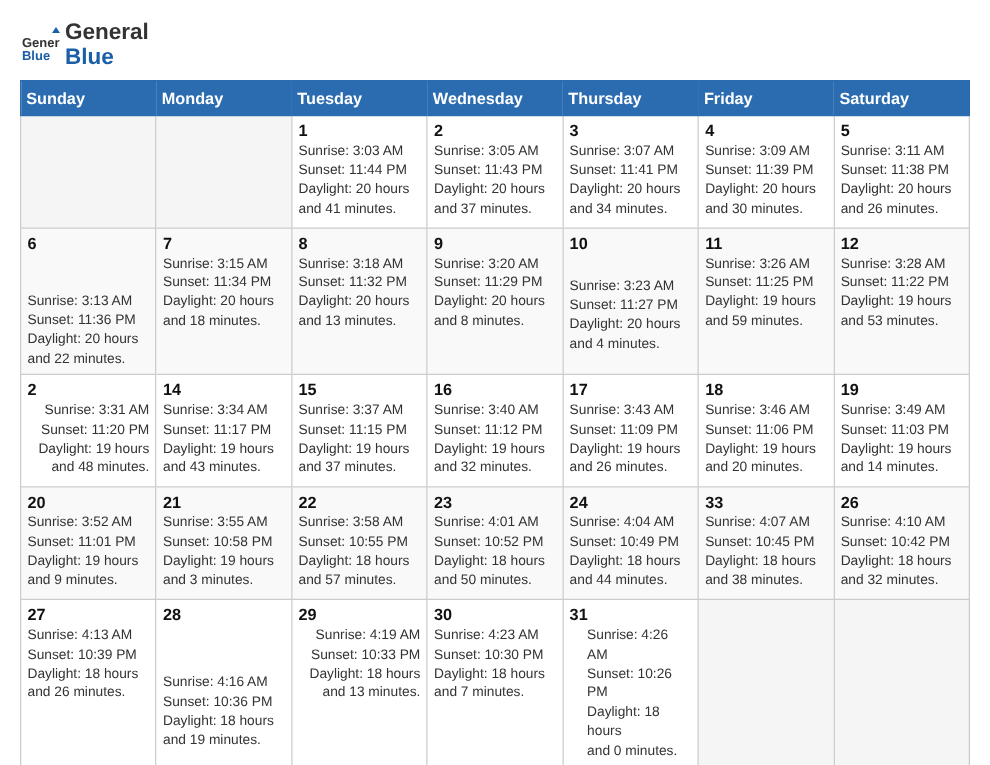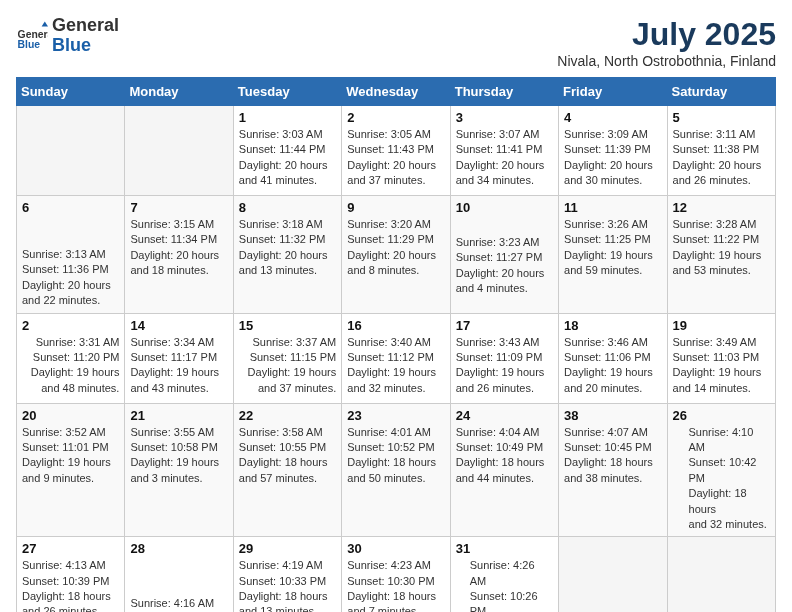--- a/index.html
+++ b/index.html
@@ -92,24 +92,20 @@
     <svg class="logo-icon" viewBox="0 0 40 40">
       <text x="2" y="22" font-size="13" font-weight="bold" fill="#333">General</text>
       <text x="2" y="35" font-size="13" font-weight="bold" fill="#1a5fa8">Blue</text>
       <polygon points="32,8 40,8 36,2" fill="#1a5fa8"></polygon>
     </svg>
     <div class="logo-text">
       <span class="logo-general">General</span>
       <span class="logo-blue">Blue</span>
     </div>
   </div>
-  <div class="title-block">
-    <div class="month-title">July 2025</div>
-    <div class="subtitle">Nivala, North Ostrobothnia, Finland</div>
-  </div>
 </div>
 
 <table>
   <thead>
     <tr>
 
     <th>Sunday</th>
         <th>Monday</th>
         <th>Tuesday</th>
         <th>Wednesday</th>
@@ -219,21 +215,21 @@
         </td>
         <td>
           <div class="day-number">14</div>
           <div class="day-info" style="white-space: pre-line;">Sunrise: 3:34 AM
 Sunset: 11:17 PM
 Daylight: 19 hours
 and 43 minutes.</div>
         </td>
         <td>
           <div class="day-number">15</div>
-          <div class="day-info" style="white-space: pre-line; text-align: right;">Sunrise: 3:37 AM
+          <div class="day-info" style="white-space: pre-line;">Sunrise: 3:37 AM
 Sunset: 11:15 PM
 Daylight: 19 hours
 and 37 minutes.</div>
         </td>
         <td>
           <div class="day-number">16</div>
           <div class="day-info" style="white-space: pre-line;">Sunrise: 3:40 AM
 Sunset: 11:12 PM
 Daylight: 19 hours
 and 32 minutes.</div>
@@ -290,29 +286,29 @@
 and 50 minutes.</div>
         </td>
         <td>
           <div class="day-number">24</div>
           <div class="day-info" style="white-space: pre-line;">Sunrise: 4:04 AM
 Sunset: 10:49 PM
 Daylight: 18 hours
 and 44 minutes.</div>
         </td>
         <td>
-          <div class="day-number">38</div>
+          <div class="day-number">33</div>
           <div class="day-info" style="white-space: pre-line;">Sunrise: 4:07 AM
 Sunset: 10:45 PM
 Daylight: 18 hours
 and 38 minutes.</div>
         </td>
         <td>
           <div class="day-number">26</div>
-          <div class="day-info" style="white-space: pre-line; margin-left: 16px;">Sunrise: 4:10 AM
+          <div class="day-info" style="white-space: pre-line;">Sunrise: 4:10 AM
 Sunset: 10:42 PM
 Daylight: 18 hours
 and 32 minutes.</div>
         </td>
       </tr>
       <tr>
         <td>
           <div class="day-number">27</div>
           <div class="day-info" style="white-space: pre-line;">Sunrise: 4:13 AM
 Sunset: 10:39 PM
@@ -321,21 +317,21 @@
         </td>
         <td>
           <div class="day-number">28</div>
           <div class="day-info" style="white-space: pre-line; margin-top: 40px;">Sunrise: 4:16 AM
 Sunset: 10:36 PM
 Daylight: 18 hours
 and 19 minutes.</div>
         </td>
         <td>
           <div class="day-number">29</div>
-          <div class="day-info" style="white-space: pre-line;">Sunrise: 4:19 AM
+          <div class="day-info" style="white-space: pre-line; text-align: right;">Sunrise: 4:19 AM
 Sunset: 10:33 PM
 Daylight: 18 hours
 and 13 minutes.</div>
         </td>
         <td>
           <div class="day-number">30</div>
           <div class="day-info" style="white-space: pre-line;">Sunrise: 4:23 AM
 Sunset: 10:30 PM
 Daylight: 18 hours
 and 7 minutes.</div>

